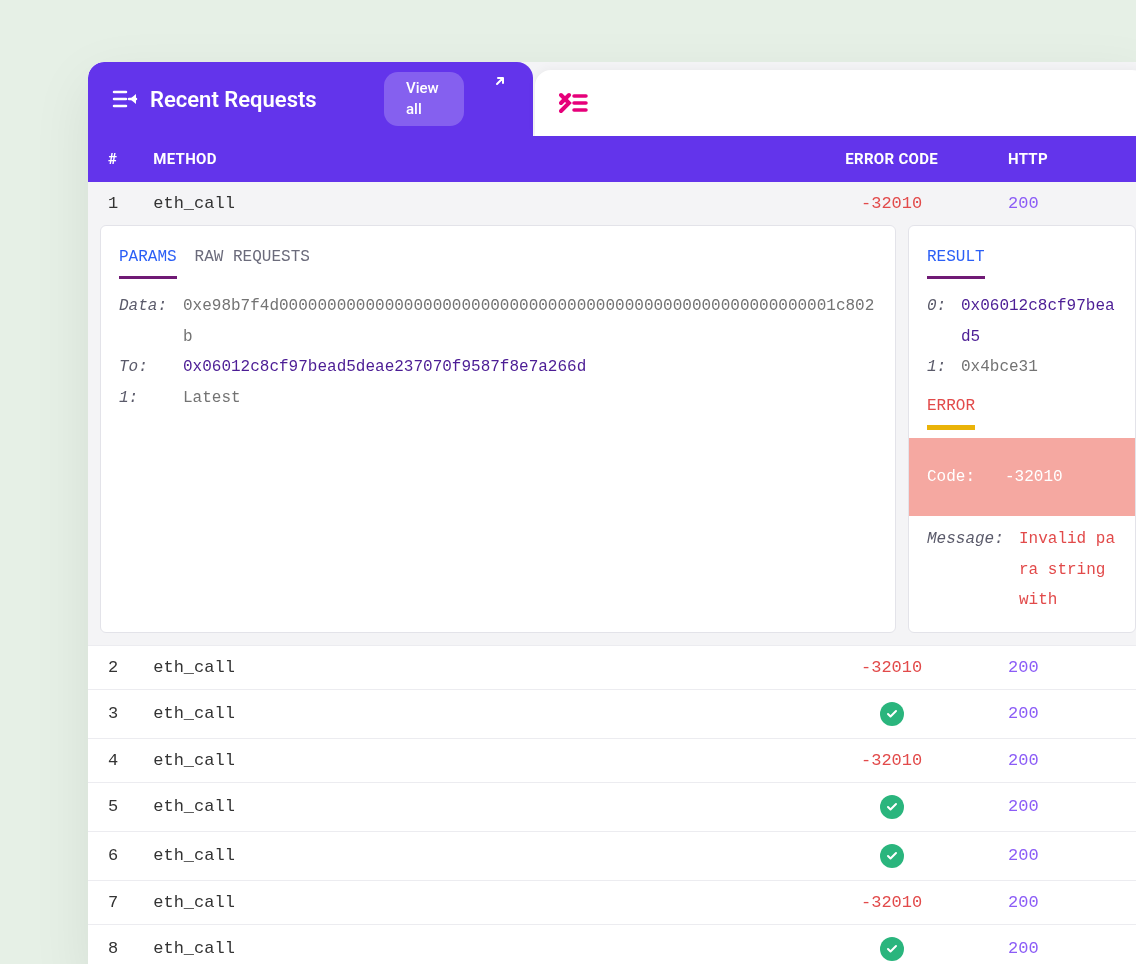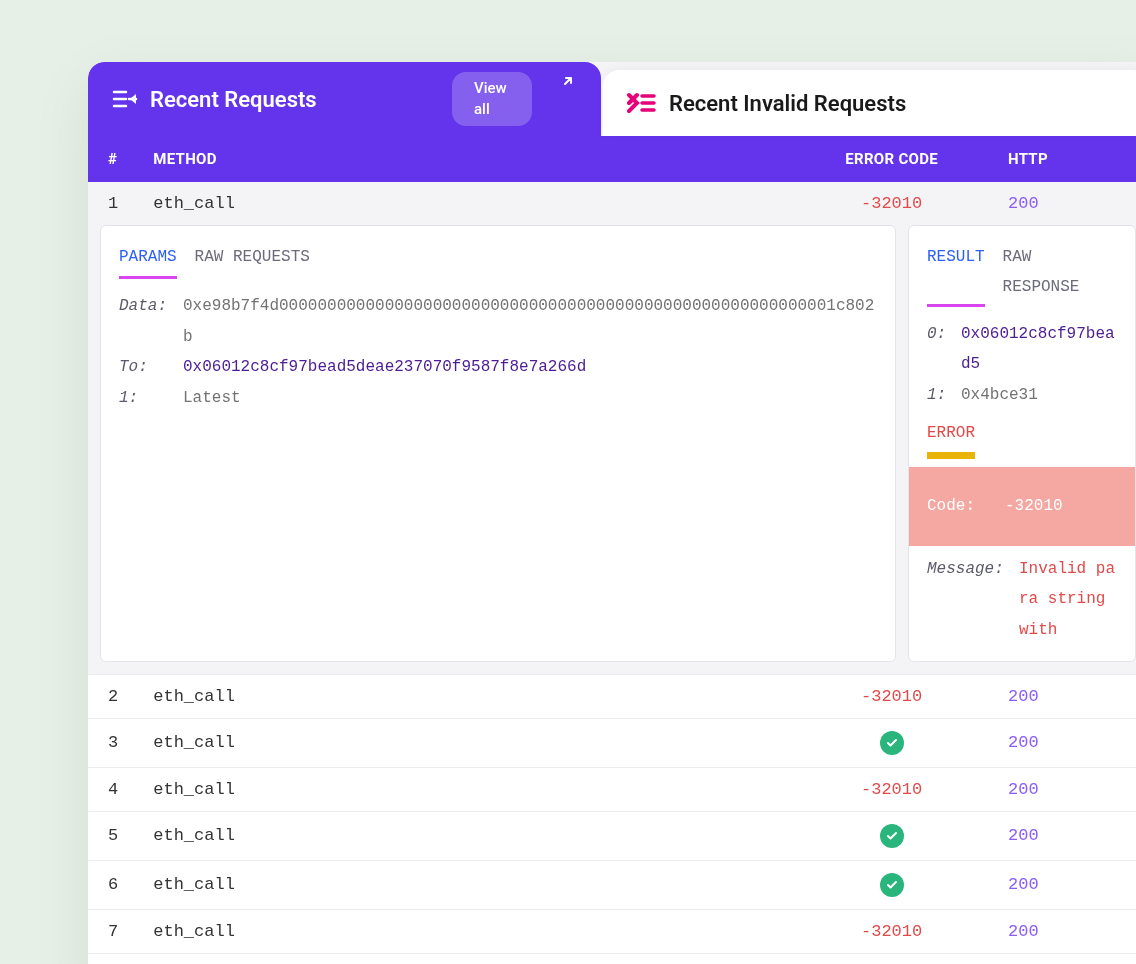--- a/index.html
+++ b/index.html
@@ -31,21 +31,21 @@
   align-items: center;
   padding: 0 24px;
   height: 74px;
   gap: 12px;
   position: relative;
 }
 .tab.active {
   background: #6334eb;
   color: #fff;
   border-radius: 16px 16px 0 0;
-  width: 513px;
+  width: 445px;
   justify-content: flex-start;
 }
 .tab.inactive {
   background: #fff;
   color: #1a1a1a;
   border-radius: 16px 16px 0 0;
   margin-left: 2px;
   margin-top: 8px;
   height: 66px;
   box-shadow: 0 -2px 10px rgba(0,0,0,0.04);
@@ -149,30 +149,30 @@
   margin-bottom: 12px;
 }
 .dtab {
   color: #6b6b7b;
   font-weight: 500;
   padding-bottom: 4px;
   cursor: pointer;
 }
 .dtab.active {
   color: #2b5ff6;
-  border-bottom: 3px solid #d946ef;
+  border-bottom: 3px solid #701a75;
 }
 .kv-row { display: flex; }
 .kv-key { color: #5a5a6a; min-width: 64px; font-style: italic; }
 .kv-val { color: #737373; word-break: break-all; }
 .kv-val.link { color: #4c1d95; }
 .kv-val.err { color: #e24a4a; }
 .err-tab {
   color: #e24a4a;
-  border-bottom: 7px solid #eab308;
+  border-bottom: 5px solid #eab308;
   padding-bottom: 4px;
   display: inline-block;
   margin-top: 8px;
   margin-bottom: 8px;
   font-weight: 500;
 }
 .err-banner {
   background: #f5a8a1;
   color: #fff;
   padding: 24px 12px;
@@ -215,21 +215,20 @@
       </div>
     </div>
     <div class="tab inactive">
       <span class="xe-logo">
         <svg width="30" height="22" viewBox="0 0 30 22">
           <path d="M2 3 L10 11 L2 19" stroke="#e6007a" stroke-width="4" stroke-linecap="round" fill="none"></path>
           <path d="M10 3 L2 11" stroke="#e6007a" stroke-width="4" stroke-linecap="round" fill="none"></path>
           <path d="M15 4 h12 M15 11 h12 M15 18 h12" stroke="#e6007a" stroke-width="3.5" stroke-linecap="round"></path>
         </svg>
       </span>
-      <span class="tab-title">Recent Invalid Requests</span>
     </div>
   </div>
 
   <div class="col-header">
     <div class="col-num">#</div>
     <div class="col-method">METHOD</div>
     <div class="col-error">ERROR CODE</div>
     <div class="col-http">HTTP</div>
   </div>
 
@@ -254,21 +253,20 @@
             <span class="kv-key">To:</span>
             <span class="kv-val link">0x06012c8cf97bead5deae237070f9587f8e7a266d</span>
           </div>
           <div class="kv-row">
             <span class="kv-key">1:</span>
             <span class="kv-val">Latest</span>
           </div>
         </div>
         <div class="detail-box detail-right"><div class="dtabs">
             <span class="dtab active">RESULT</span>
-            <span class="dtab">RAW RESPONSE</span>
           </div><div class="kv-row">
             <span class="kv-key" style="min-width: 34px;">0:</span>
             <span class="kv-val link">0x06012c8cf97bead5</span>
           </div><div class="kv-row">
             <span class="kv-key" style="min-width: 34px;">1:</span>
             <span class="kv-val">0x4bce31</span>
           </div><div class="err-tab">ERROR</div><div class="err-banner">
             <span>Code:</span>
             <span>-32010</span>
           </div><div class="kv-row">

